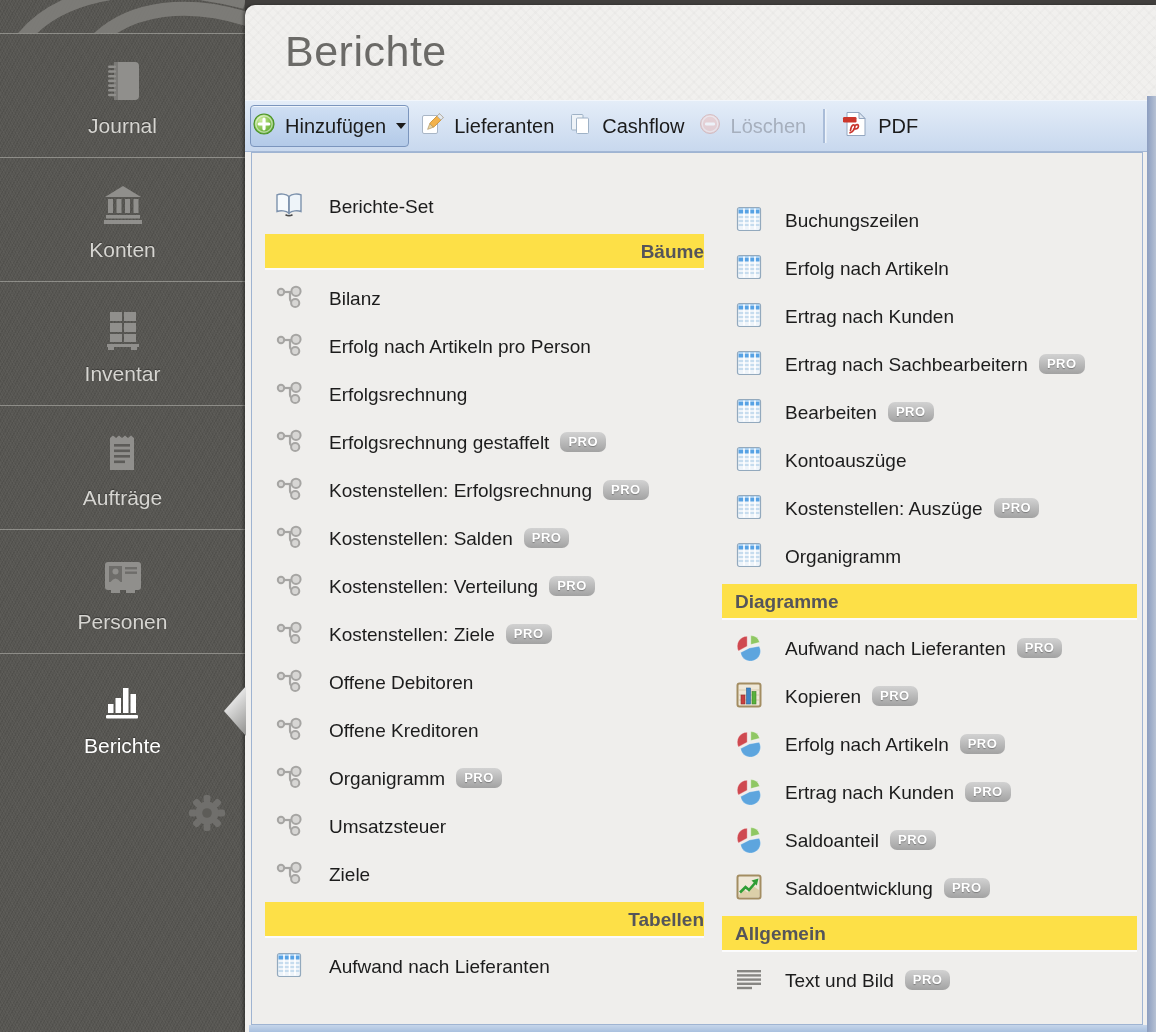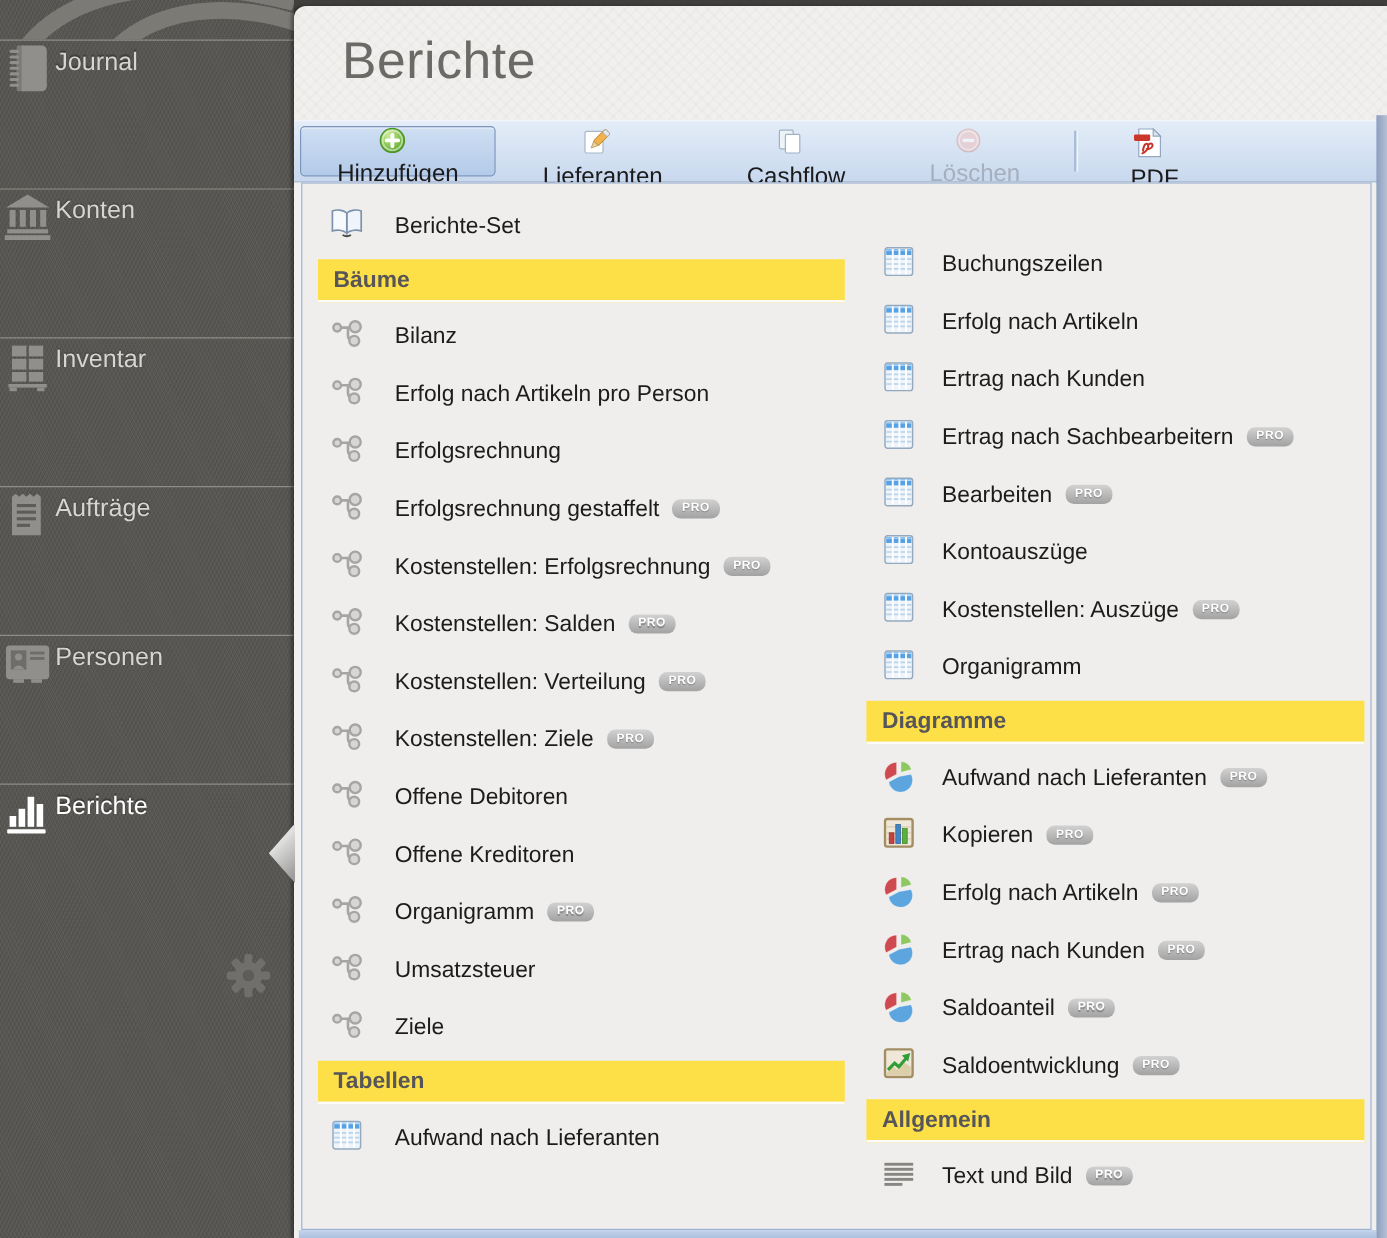--- a/index.html
+++ b/index.html
@@ -8,21 +8,21 @@
 
   
   .sidebar { position:absolute; left:0; top:0; width:245px; height:100%;
     background-color:#585753;
     background-image:
       repeating-linear-gradient(63deg, rgba(255,255,255,.03) 0 1px, transparent 1px 3px),
       repeating-linear-gradient(-63deg, rgba(0,0,0,.08) 0 1px, transparent 1px 3px);
   }
   .logo { height:33px; overflow:hidden; }
   .side-item { height:124px; border-top:1px solid rgba(195,195,190,.5);
-    display:flex; flex-direction:row; cursor:pointer; }
+    display:flex; flex-direction:column; align-items:center; padding-top:24px; cursor:pointer; }
   .si-ico { height:50px; display:flex; align-items:center; justify-content:center; }
   .si-label { margin-top:6px; font-size:21px; color:#d6d5d1; text-shadow:0 -1px 1px rgba(0,0,0,.35); }
   .side-item.selected .si-label { color:#ffffff; }
   .settings { position:absolute; left:187px; top:793px; width:40px; height:40px; cursor:pointer; }
   .sel-arrow { position:absolute; left:224px; top:686px; width:22px; height:50px; z-index:6;
     background:linear-gradient(135deg,#ffffff 10%,#9c9c9a 90%);
     clip-path:polygon(100% 0, 0 50%, 100% 100%); }
 
   
   .main { position:absolute; left:245px; top:5px; right:0; bottom:0;
@@ -32,50 +32,50 @@
     background-image:
       repeating-linear-gradient(135deg, rgba(0,0,0,.016) 0 2px, transparent 2px 7px),
       repeating-linear-gradient(45deg, rgba(0,0,0,.016) 0 2px, transparent 2px 7px); }
   .header h1 { padding-left:40px; line-height:92px; font-size:43px; font-weight:300;
     color:#6b6a67; letter-spacing:.5px; }
 
   .toolbar { position:absolute; left:0; top:95px; right:0; height:52px;
     background:linear-gradient(#e4edf8,#c8d8ee);
     border-top:1px solid #f2f6fb; border-bottom:1px solid #a3b7d5;
     display:flex; align-items:center; padding-left:5px; }
-  .tb-btn { display:flex; align-items:center; height:42px; padding:0 30px; margin-right:8px;
-    font-size:20px; color:#1b1b1b; border:1px solid transparent; border-radius:4px; cursor:pointer; white-space:nowrap;flex-direction:column; }
+  .tb-btn { display:flex; align-items:center; height:42px; padding:0 2px; margin-right:8px;
+    font-size:20px; color:#1b1b1b; border:1px solid transparent; border-radius:4px; cursor:pointer; white-space:nowrap; }
   .tb-btn.active { background:linear-gradient(#cfdff3,#b3cae8); border-color:#7b95bd;
     box-shadow:inset 0 1px 0 rgba(255,255,255,.65); }
   .tb-btn.disabled { color:#a6afbd; cursor:default; }
   .tb-ico { display:flex; margin-right:10px; }
   .tb-sep { width:2px; height:34px; background:#a9bcd8; box-shadow:1.5px 0 0 #edf3fa; margin:0 14px 0 6px; }
   .caret { width:0; height:0; border-left:5px solid transparent; border-right:5px solid transparent;
     border-top:6px solid #1b1b1b; margin-left:10px; }
 
   
   .menu-panel { position:absolute; left:6px; top:147px; width:892px; height:873px;
     background:#efeeec; border:1px solid #9fb4d2; display:flex; }
   .panel-glow { position:absolute; left:4px; right:9px; top:1020px; height:7px;
     background:linear-gradient(#c5d5ea,#a9c0de); }
   .right-strip { position:absolute; right:0; top:91px; width:9px; bottom:0;
     background:linear-gradient(to right,#8c9ec0,#b6c1d4); }
 
   .menu-col { position:relative; }
-  #menu-col-left  { width:458px; padding-top:12px; }
+  #menu-col-left  { width:458px; padding-top:30px;text-align:right; }
   #menu-col-right { width:432px; padding-top:44px; }
   .menu-item { height:48px; display:flex; align-items:center; font-size:19px; color:#1c1c1c; cursor:pointer; }
   .mi-ico { width:30px; display:flex; justify-content:center; align-items:center; }
   #menu-col-left  .mi-ico { margin-left:22px; margin-right:25px; }
   #menu-col-right .mi-ico { margin-left:24px; margin-right:21px; }
   .menu-section { height:36px; line-height:35px; background:#fde047; border-bottom:2px solid #fbfbfc;
     font-size:19px; font-weight:bold; color:#55555a; padding-left:13px; margin:3px 6px 5px 13px; }
   #menu-col-right .menu-section { margin:3px 5px 5px 12px; }
 
-  .badge { display:inline-block; margin-left:11px; padding:2px 8px 3px; font-size:10px; font-weight:bold;
+  .badge { display:inline-block; margin-left:11px; padding:2px 8px 3px; font-size:13px; font-weight:bold;
     color:#ffffff; background:linear-gradient(#d2d2d2,#a2a2a2); border-radius:7px;
     text-shadow:0 1px 1px rgba(0,0,0,.3); letter-spacing:.5px; position:relative; top:-1px; }
 </style>
 </head>
 <body>
 
 <div class="sidebar">
   <div class="logo">
     <svg width="245" height="33" viewBox="0 0 245 33">
       <g fill="none" stroke="#807f7b" stroke-width="14" opacity="0.9">

